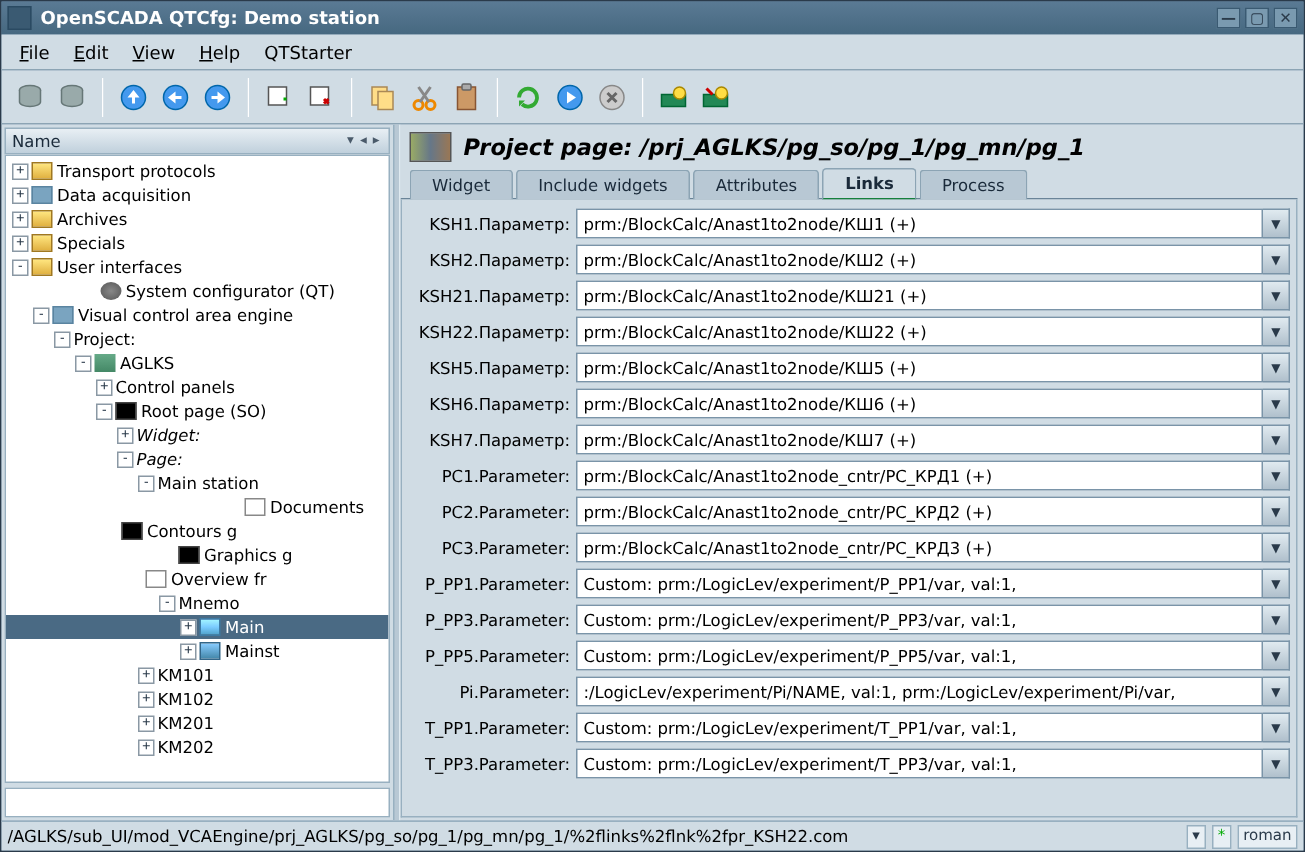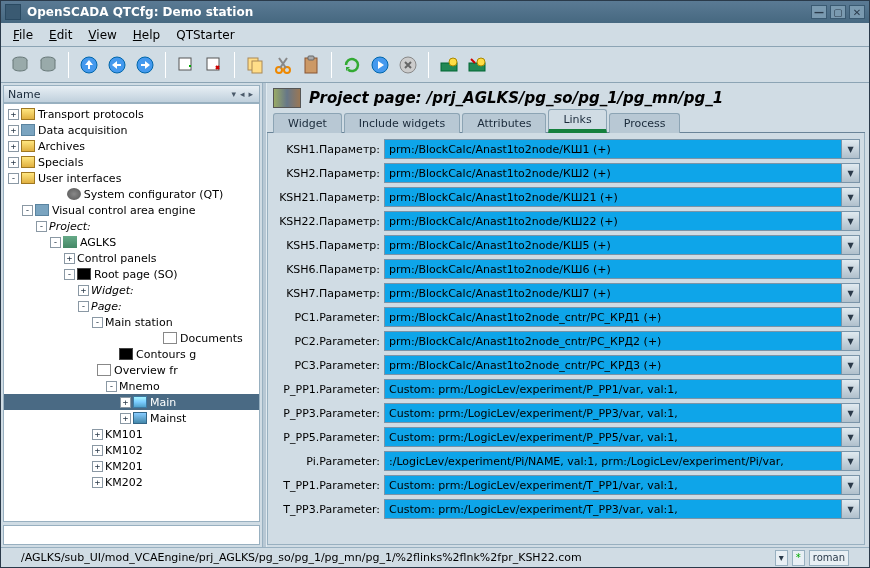--- a/index.html
+++ b/index.html
@@ -35,30 +35,30 @@
 .ic-dark { background: #000; border: 1px solid #444; }
 .ic-green { background: linear-gradient(#6a8,#486); }
 .ic-thumb { background: linear-gradient(#8cf,#48a); border: 1px solid #368; }
 .splitter { width: 5px; background: #b8c8d4; cursor: col-resize; border-left: 1px solid #98b0c0; border-right: 1px solid #e0eaf0; }
 .right-pane { flex: 1; display: flex; flex-direction: column; padding: 2px 4px 2px 0; overflow: hidden; }
 .page-head { display: flex; align-items: center; gap: 8px; padding: 3px 6px; }
 .page-head .ph-icon { width: 28px; height: 20px; background: linear-gradient(90deg,#9a6,#678,#975); border: 1px solid #555; }
 .page-head h2 { font-size: 15px; font-style: italic; font-weight: bold; color: #000; }
 .tabs { display: flex; align-items: flex-end; height: 22px; border-bottom: 1px solid #6a8498; padding-left: 6px; gap: 0; }
 .tab { padding: 3px 14px; font-size: 11px; color: #1a2a3a; background: #b8c8d4; border: 1px solid #8ca4b4; border-bottom: none; border-radius: 3px 3px 0 0; margin-right: 2px; cursor: pointer; position: relative; top: 1px; }
-.tab.active { background: #d0dce4; border-bottom: 4px solid #15803d; font-weight: normal; z-index: 2; }
+.tab.active { background: #d0dce4; border-bottom: 1px solid #15803d; font-weight: bold; z-index: 2; }
 .form-area { flex: 1; background: #d0dce4; border: 1px solid #98b0c0; border-top: none; overflow-y: scroll; padding: 6px 4px; }
 .form-row { display: flex; align-items: center; margin-bottom: 4px; gap: 4px; }
 .form-row label { width: 108px; text-align: right; font-size: 11px; color: #000; }
 .form-row .combo { flex: 1; display: flex; }
-.combo input { flex: 1; height: 20px; border: 1px solid #7a94a8; background: #0ea5e9; padding: 0 4px; font-size: 11px; color: #000; }
+.combo input { flex: 1; height: 20px; border: 1px solid #7a94a8; background: #ffffff; padding: 0 4px; font-size: 11px; color: #000; }
 .combo .dd { width: 18px; height: 20px; background: linear-gradient(to bottom,#e0eaf0,#b0c0cc); border: 1px solid #7a94a8; border-left: none; display: flex; align-items: center; justify-content: center; cursor: pointer; font-size: 8px; color: #2a3a4a; }
 .bottom { display: flex; flex-direction: column; background: #d0dce4; }
 .log { height: 22px; border: 1px solid #98b0c0; background: #fff; margin: 2px 4px; }
-.status { height: 20px; display: flex; align-items: center; padding: 0 20px; gap: 4px; font-size: 11px; color: #000; border-top: 1px solid #98b0c0; }
+.status { height: 20px; display: flex; align-items: center; padding: 0 4px; gap: 4px; font-size: 11px; color: #000; border-top: 1px solid #98b0c0; }
 .status .path { flex: 1; white-space: nowrap; overflow: hidden; }
 .status .sbox { height: 16px; border: 1px solid #98b0c0; background: #e8eff4; padding: 0 3px; display: flex; align-items: center; font-size: 10px; color: #2a3a4a; }
 ::-webkit-scrollbar { width: 16px; height: 16px; }
 ::-webkit-scrollbar-track { background: #c0d0da; }
 ::-webkit-scrollbar-thumb { background: linear-gradient(to right,#d8e4ec,#a0b4c0); border: 1px solid #8ca4b4; }
 ::-webkit-scrollbar-button { background: #c0d0da; height: 16px; border: 1px solid #8ca4b4; }
 </style>
 </head>
 <body>
 
@@ -220,21 +220,21 @@
             <span class="icon ic-gear"></span>
             <span>System configurator (QT)</span>
           </div>
           <div class="tree-row" style="padding-left: 18px;">
             <span class="toggle">-</span>
             <span class="icon ic-leaf"></span>
             <span>Visual control area engine</span>
           </div>
           <div class="tree-row" style="padding-left: 32px;">
             <span class="toggle">-</span>
-            <span style="font-style: italic;">Project:</span>
+            <span style="">Project:</span>
           </div>
           <div class="tree-row" style="padding-left: 46px;">
             <span class="toggle">-</span>
             <span class="icon ic-green"></span>
             <span>AGLKS</span>
           </div>
           <div class="tree-row" style="padding-left: 60px;">
             <span class="toggle">+</span>
             <span>Control panels</span>
           </div>
@@ -253,24 +253,29 @@
           </div>
           <div class="tree-row" style="padding-left: 88px;">
             <span class="toggle">-</span>
             <span>Main station</span>
           </div>
           <div class="tree-row" style="padding-left: 102px; margin-left: 44px;">
             <span class="nozzle"></span>
             <span class="icon ic-page"></span>
             <span>Documents</span>
           </div>
+          <div class="tree-row" style="padding-left: 64px;">
+            <span class="nozzle"></span>
+            <span class="icon ic-dark"></span>
+            <span>Contours g</span>
+          </div>
           <div class="tree-row" style="padding-left: 102px;">
             <span class="nozzle"></span>
             <span class="icon ic-dark"></span>
-            <span>Contours g</span>
+            <span>Graphics g</span>
           </div>
           <div class="tree-row" style="padding-left: 80px;">
             <span class="nozzle"></span>
             <span class="icon ic-page"></span>
             <span>Overview fr</span>
           </div>
           <div class="tree-row" style="padding-left: 102px;">
             <span class="toggle">-</span>
             <span>Mnemo</span>
           </div>

